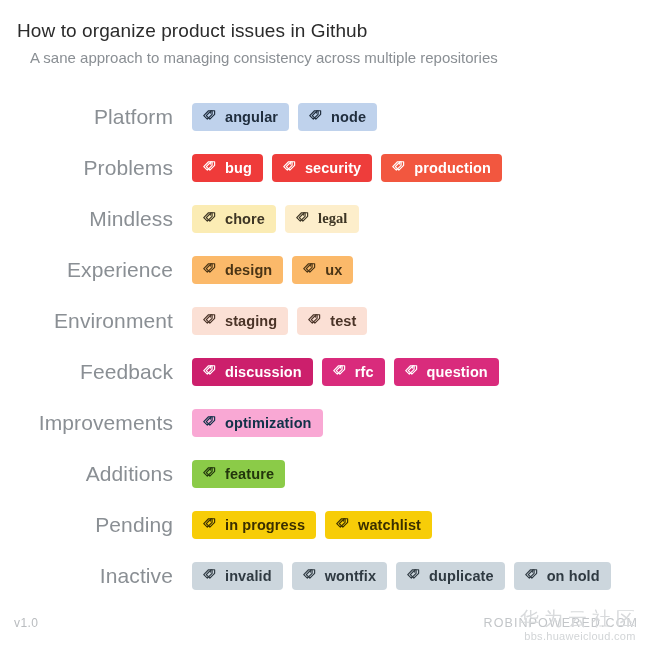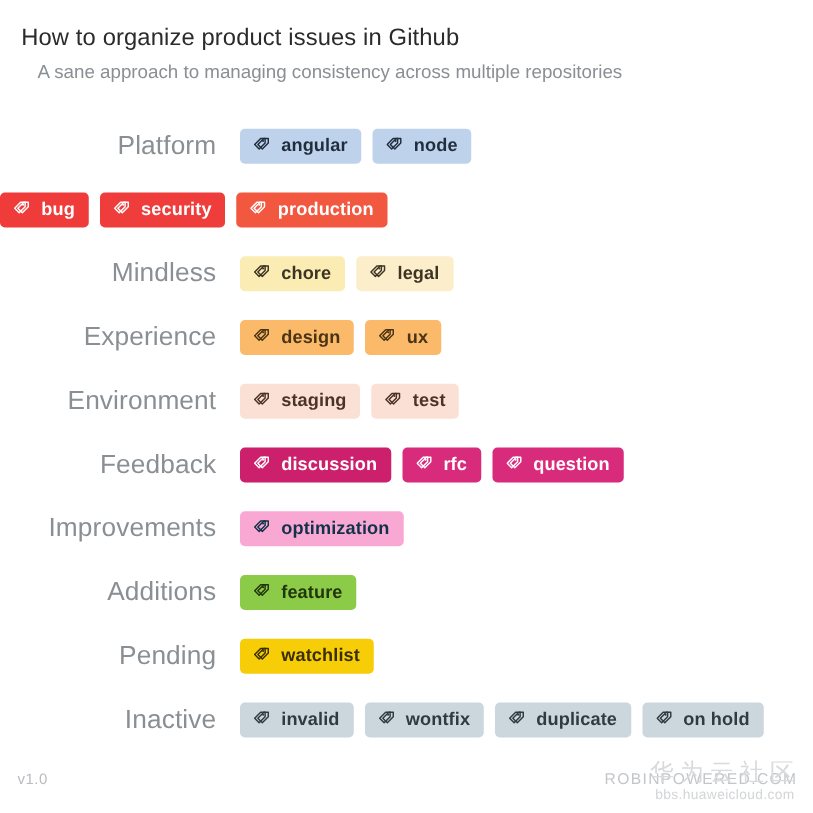--- a/index.html
+++ b/index.html
@@ -186,20 +186,21 @@
                 <g fill="currentColor">
                   <circle cx="8.0" cy="4.1" r="0.85"></circle>
                 </g>
               </svg>
             </span>
             <span class="tag-text">node</span>
           </span>
         </div>
       </div>
       <div class="row">
+        <div class="row-label">Problems</div>
         <div class="tag-group">
           <span class="tag" style="background: rgb(239, 59, 58); color: rgb(255, 255, 255);">
             <span class="tag-icon">
               <svg viewBox="0 0 16 16" aria-hidden="true">
                 <g fill="none" stroke="currentColor" stroke-width="1.25" stroke-linejoin="round">
                   <path d="M8.6 1.9 12.4 1.9 12.4 5.7 7.3 10.8 3.5 7 Z"></path>
                   <path d="M5.9 1.9 9.7 1.9 9.7 5.7 4.6 10.8 0.8 7 Z" fill="currentColor" fill-opacity="0.0"></path>
                 </g>
                 <g fill="currentColor">
                   <circle cx="8.0" cy="4.1" r="0.85"></circle>
@@ -248,21 +249,21 @@
                   <path d="M8.6 1.9 12.4 1.9 12.4 5.7 7.3 10.8 3.5 7 Z"></path>
                   <path d="M5.9 1.9 9.7 1.9 9.7 5.7 4.6 10.8 0.8 7 Z" fill="currentColor" fill-opacity="0.0"></path>
                 </g>
                 <g fill="currentColor">
                   <circle cx="8.0" cy="4.1" r="0.85"></circle>
                 </g>
               </svg>
             </span>
             <span class="tag-text">chore</span>
           </span>
-          <span class="tag" style="background: rgb(253, 238, 203); color: rgb(61, 53, 36);">
+          <span class="tag" style="background: rgb(253, 238, 203); color: rgb(61, 53, 36); font-family: Liberation Serif, serif;">
             <span class="tag-icon">
               <svg viewBox="0 0 16 16" aria-hidden="true">
                 <g fill="none" stroke="currentColor" stroke-width="1.25" stroke-linejoin="round">
                   <path d="M8.6 1.9 12.4 1.9 12.4 5.7 7.3 10.8 3.5 7 Z"></path>
                   <path d="M5.9 1.9 9.7 1.9 9.7 5.7 4.6 10.8 0.8 7 Z" fill="currentColor" fill-opacity="0.0"></path>
                 </g>
                 <g fill="currentColor">
                   <circle cx="8.0" cy="4.1" r="0.85"></circle>
                 </g>
               </svg>
@@ -418,20 +419,34 @@
                 </g>
               </svg>
             </span>
             <span class="tag-text">feature</span>
           </span>
         </div>
       </div>
       <div class="row">
         <div class="row-label">Pending</div>
         <div class="tag-group">
+          <span class="tag" style="background: rgb(247, 205, 8); color: rgb(58, 47, 0);">
+            <span class="tag-icon">
+              <svg viewBox="0 0 16 16" aria-hidden="true">
+                <g fill="none" stroke="currentColor" stroke-width="1.25" stroke-linejoin="round">
+                  <path d="M8.6 1.9 12.4 1.9 12.4 5.7 7.3 10.8 3.5 7 Z"></path>
+                  <path d="M5.9 1.9 9.7 1.9 9.7 5.7 4.6 10.8 0.8 7 Z" fill="currentColor" fill-opacity="0.0"></path>
+                </g>
+                <g fill="currentColor">
+                  <circle cx="8.0" cy="4.1" r="0.85"></circle>
+                </g>
+              </svg>
+            </span>
+            <span class="tag-text">in progress</span>
+          </span>
           <span class="tag" style="background: rgb(247, 205, 8); color: rgb(58, 47, 0);">
             <span class="tag-icon">
               <svg viewBox="0 0 16 16" aria-hidden="true">
                 <g fill="none" stroke="currentColor" stroke-width="1.25" stroke-linejoin="round">
                   <path d="M8.6 1.9 12.4 1.9 12.4 5.7 7.3 10.8 3.5 7 Z"></path>
                   <path d="M5.9 1.9 9.7 1.9 9.7 5.7 4.6 10.8 0.8 7 Z" fill="currentColor" fill-opacity="0.0"></path>
                 </g>
                 <g fill="currentColor">
                   <circle cx="8.0" cy="4.1" r="0.85"></circle>
                 </g>

